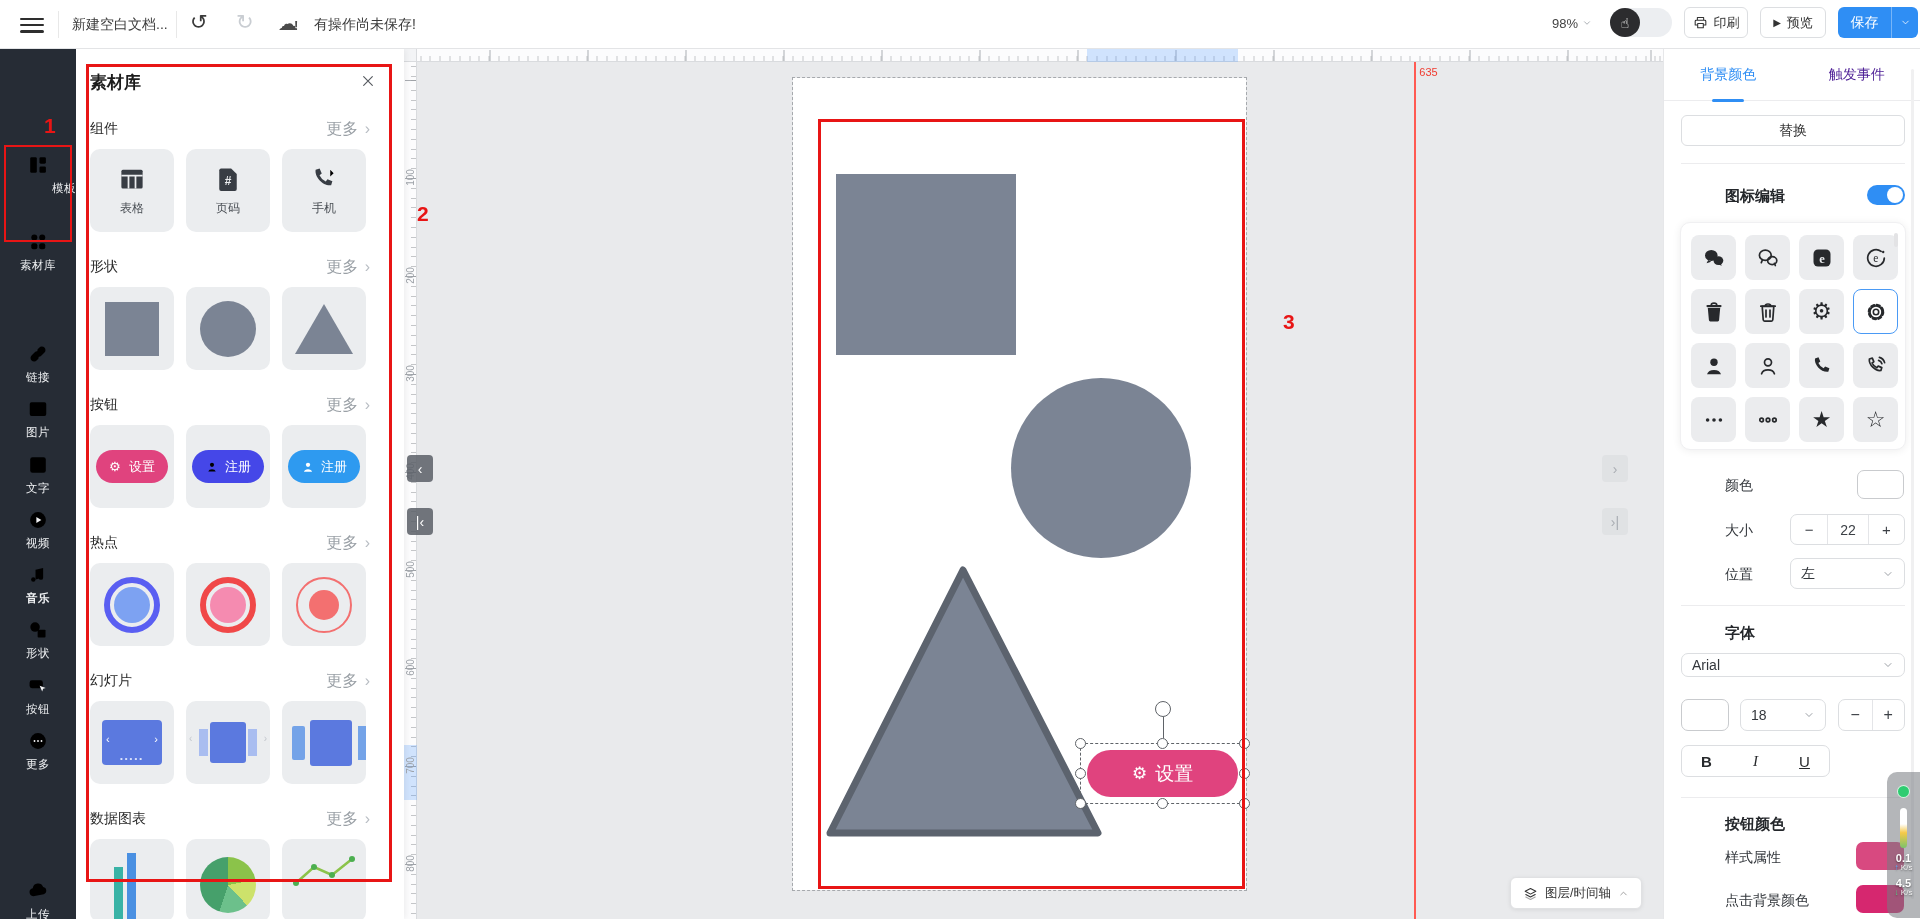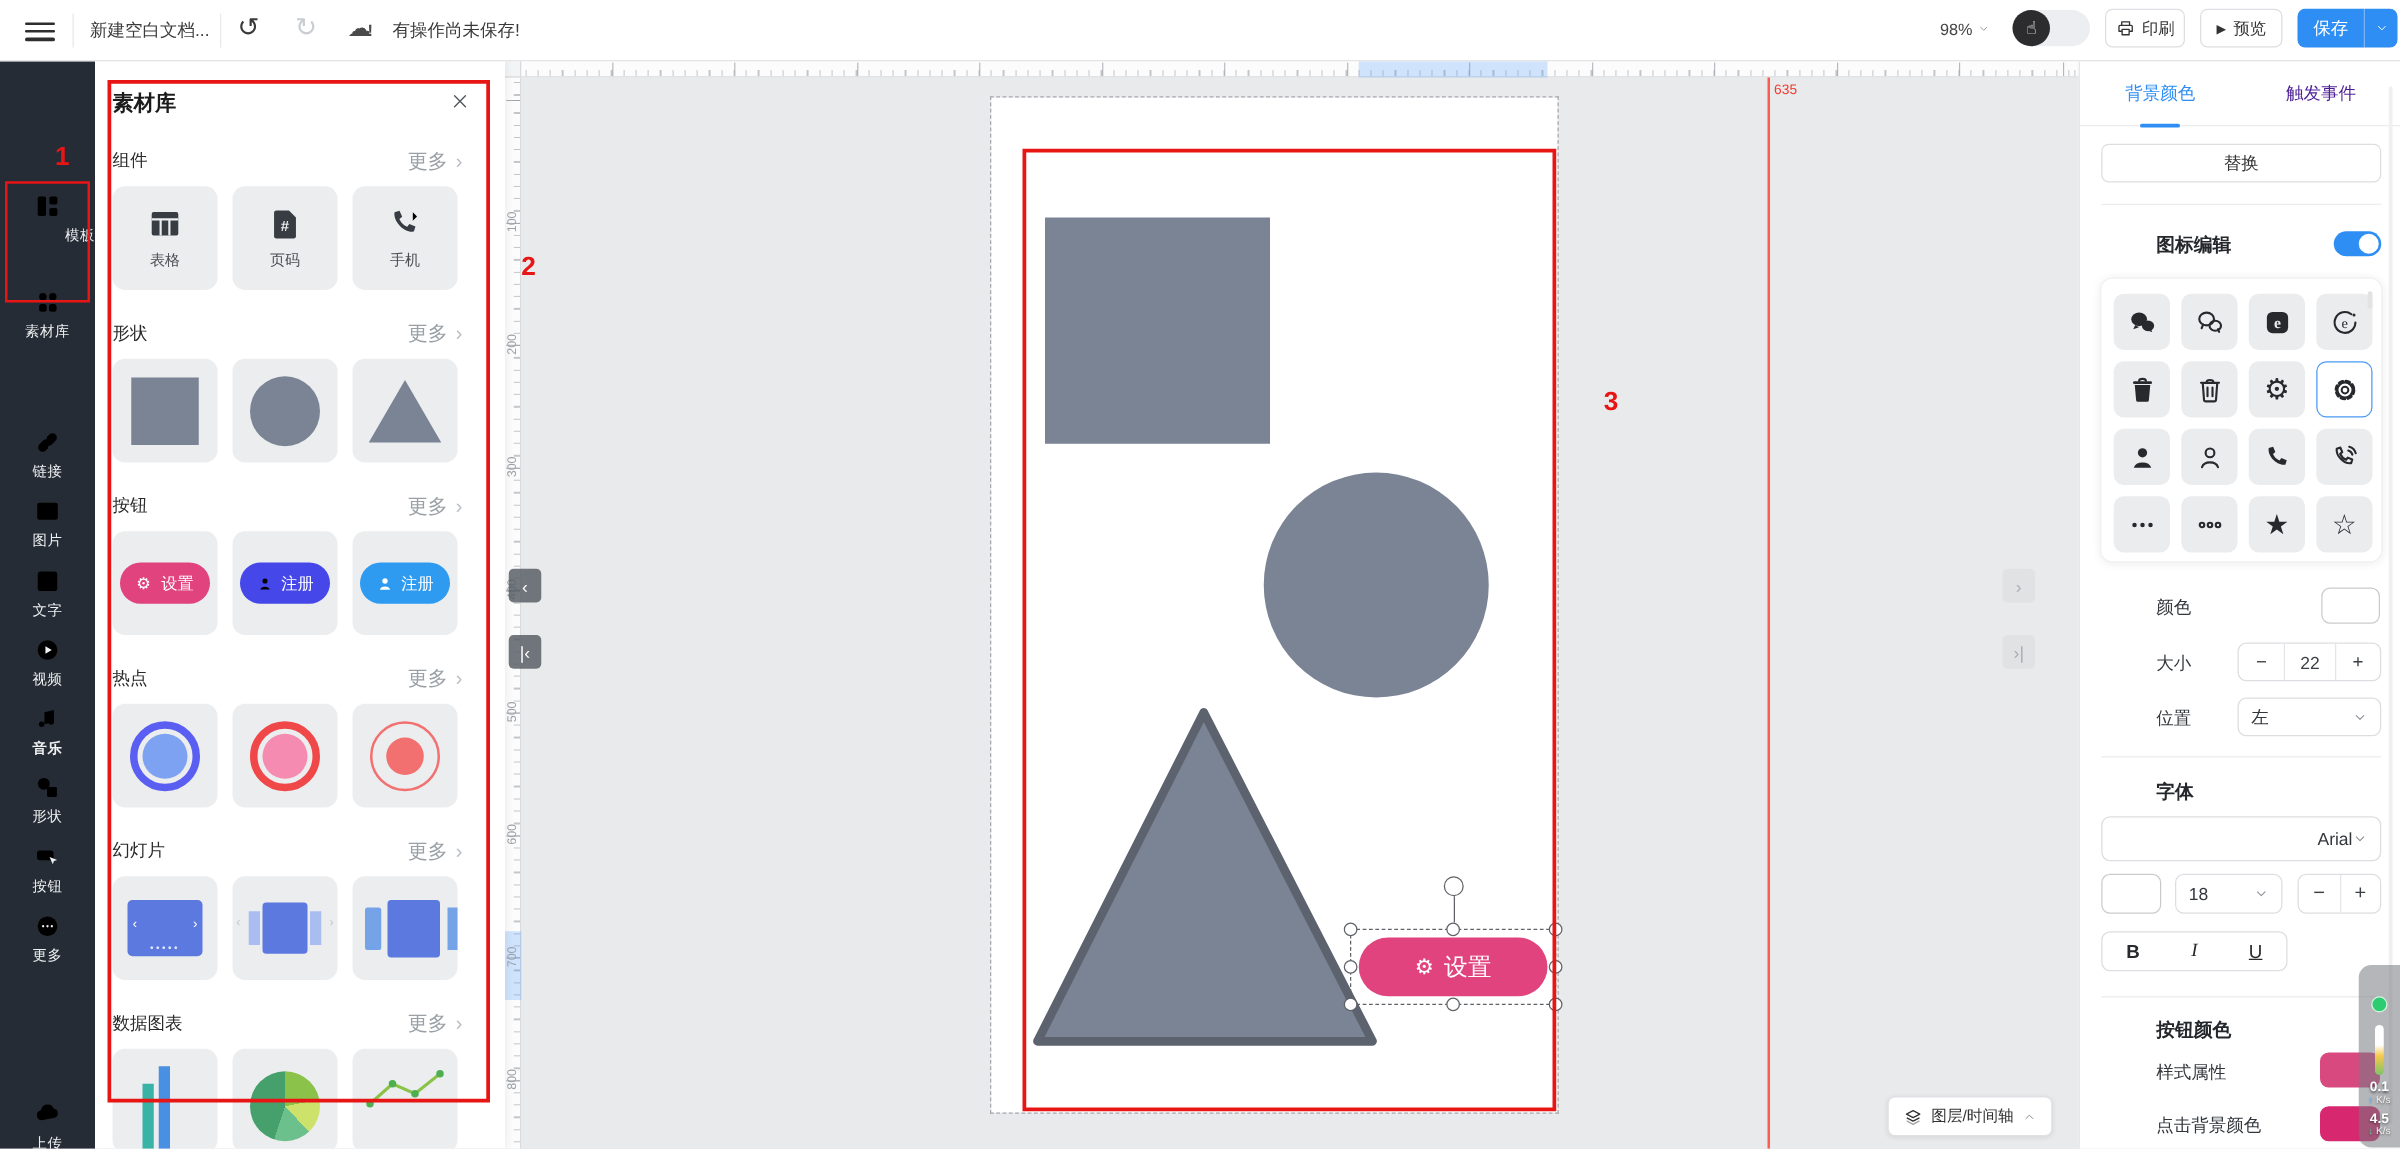--- a/index.html
+++ b/index.html
@@ -133,33 +133,33 @@
   #color-swatch { left:193px; top:421px; width:47px; height:29px; background:#fff; border:1px solid #c9cbce; }
   .stepper { position:absolute; display:flex; border:1px solid #dcdee1; border-radius:7px; overflow:hidden; height:31px; background:#fff; }
   .stepper > div { display:flex; align-items:center; justify-content:center; font-size:15px; color:#3c4046; }
   .stepper .sep { border-left:1px solid #e4e5e8; }
   #size-stepper { left:126px; top:465px; width:115px; }
   #size-stepper .st-m,#size-stepper .st-p { width:37px; cursor:pointer; }
   #size-stepper .st-v { width:41px; font-size:14px; }
   .selectbox { position:absolute; border:1px solid #dcdee1; border-radius:7px; background:#fff; display:flex; align-items:center; font-size:14px; color:#33373c; padding:0 10px; justify-content:space-between; cursor:pointer; }
   .selectbox .chev { width:12px; height:12px; color:#8a8f96; }
   #pos-select { left:126px; top:509px; width:115px; height:31px; }
-  #font-select { left:17px; top:604px; width:224px; height:36px;justify-content:flex-end; }
+  #font-select { left:17px; top:604px; width:224px; height:24px; }
   #fcolor-swatch { left:17px; top:650px; width:48px; height:32px; background:#fff; border:1px solid #c9cbce; }
   #fsize-select { left:76px; top:650px; width:86px; height:32px; }
   #font-stepper { left:174px; top:650px; width:67px; height:32px; }
   #font-stepper > div { width:33px; cursor:pointer; font-size:16px; }
   #biu-group { position:absolute; left:17px; top:696px; width:149px; height:32px; border:1px solid #dcdee1; border-radius:7px; display:flex; }
   #biu-group > div { flex:1; display:flex; align-items:center; justify-content:center; font-size:15px; color:#27292c; cursor:pointer; }
   #btn-b { font-weight:bold; } #btn-i { font-style:italic; font-family:"Liberation Serif",serif; } #btn-u { text-decoration:underline; }
   #bg-swatch { left:192px; top:793px; width:48px; height:28px; }
   #clickbg-swatch { left:192px; top:836px; width:48px; height:28px; }
 
   
-  #net-widget { position:absolute; right:0; top:772px; width:33px; height:146px; background:rgba(118,122,128,.55); border-radius:10px 0 0 10px; z-index:40; display:flex; flex-direction:column; align-items:center; padding-top:25px; }
+  #net-widget { position:absolute; right:0; top:772px; width:33px; height:146px; background:rgba(118,122,128,.55); border-radius:10px 0 0 10px; z-index:40; display:flex; flex-direction:column; align-items:center; padding-top:13px; }
   #net-dot { width:13px; height:13px; border-radius:50%; background:#2ecc71; border:1.5px solid rgba(255,255,255,.8); }
   #net-slider { margin-top:10px; width:7px; height:40px; border-radius:4px; background:linear-gradient(180deg,#ffffff 0%,#ffffff 40%,#f6c94a 62%,#7cc36a 100%); }
   .net-row { margin-top:4px; text-align:center; line-height:1.1; }
   .net-val { font-size:11px; font-weight:bold; color:#fff; text-shadow:0 1px 2px rgba(0,0,0,.55); }
   .net-unit { font-size:8px; color:#f2f2f2; text-shadow:0 1px 2px rgba(0,0,0,.5); }
   .net-up { color:#5ab1ff; } .net-dn { color:#52d98a; }
 
   
   .anno-box { position:absolute; border:3px solid #e81515; z-index:50; pointer-events:none; }
   #anno-1 { left:4px; top:145px; width:68px; height:97px; border-width:2.5px; }

